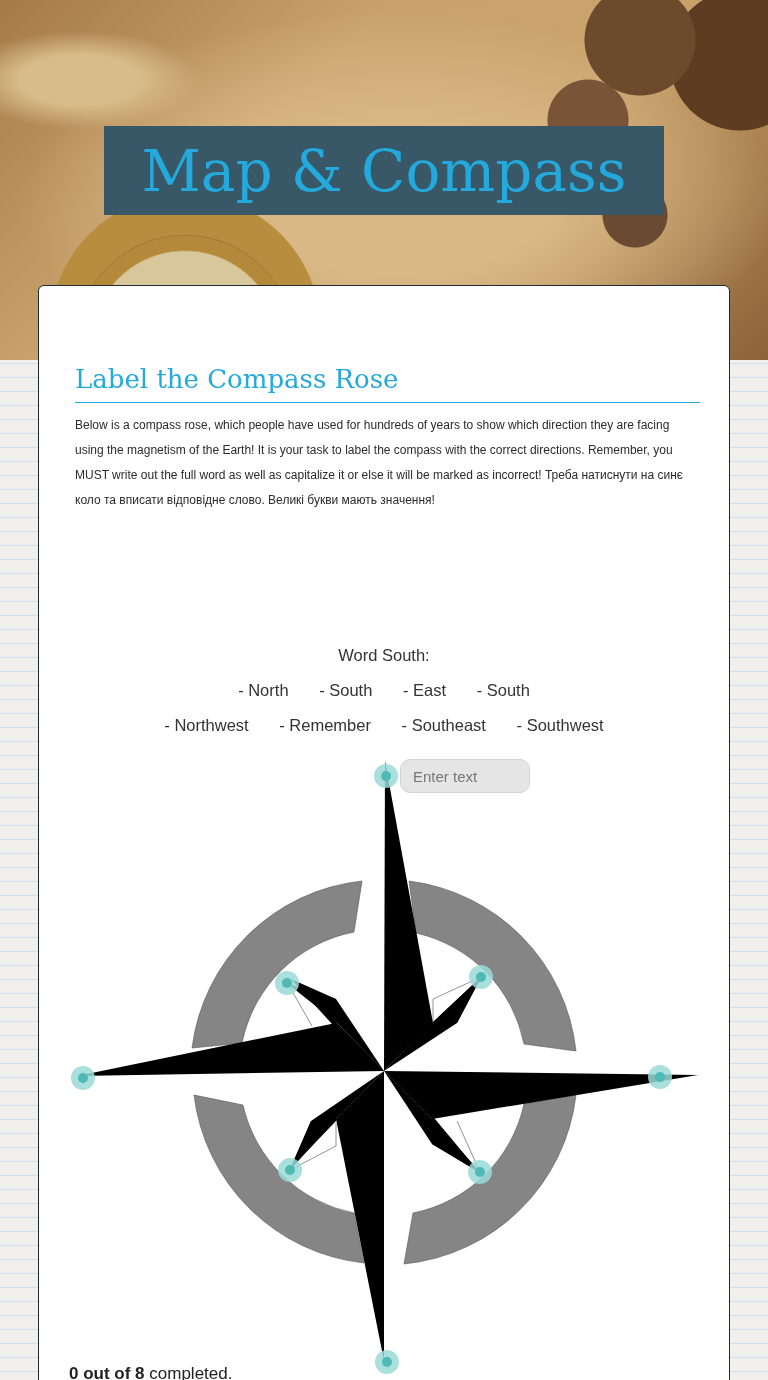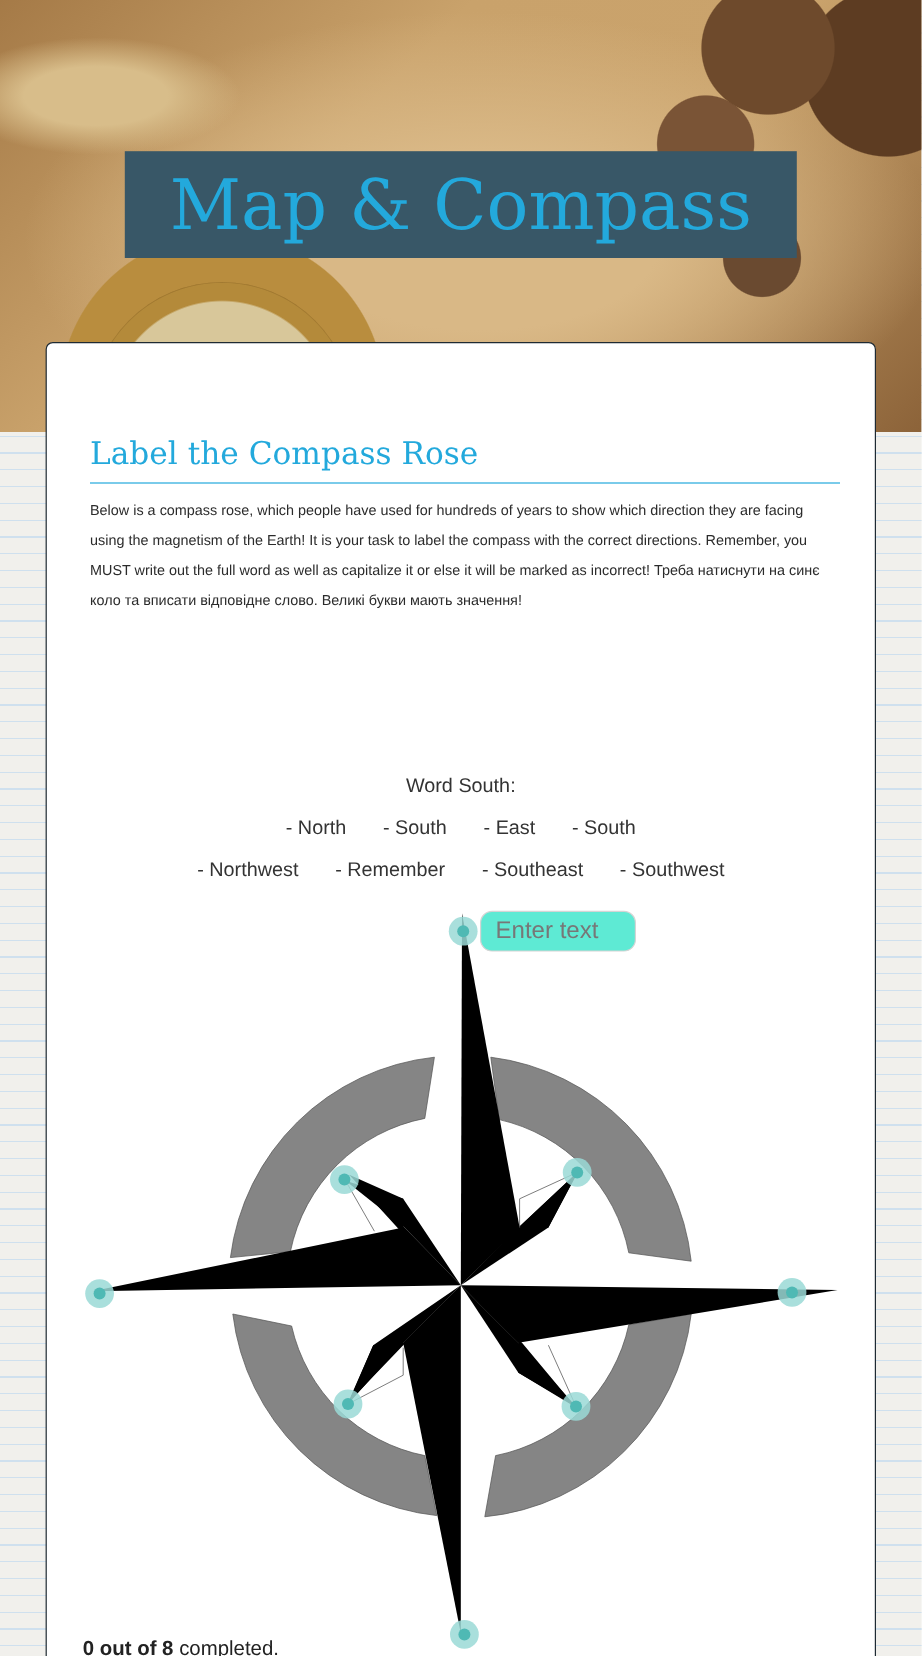--- a/index.html
+++ b/index.html
@@ -51,22 +51,22 @@
   .wordbank { position: absolute; left: 0; width: 690px; text-align: center; color: #333; font-size: 16.5px; font-family: "Liberation Sans", sans-serif; }
   .wb-title { top: 360px; }
   .wb-row1 { top: 395px; }
   .wb-row2 { top: 430px; }
   .wb-item { display: inline-block; margin: 0 13px; }
   .compass-svg { position: absolute; left: -38px; top: -285px; }
   .hotspot { cursor: pointer; }
   .text-input {
     position: absolute; left: 361px; top: 473px; width: 130px; height: 34px;
     border: 1px solid #d4d4d4; border-radius: 10px; box-sizing: border-box;
-    padding: 0 12px; font-size: 20px; color: #555; font-family: "Liberation Sans", sans-serif;
-    background: #5eead4; outline: none;
+    padding: 0 12px; font-size: 15px; color: #555; font-family: "Liberation Sans", sans-serif;
+    background: #e5e5e5; outline: none;
   }
   .text-input::placeholder { color: #777; }
   .progress {
     position: absolute; left: 30px; top: 1078px; font-size: 17px; color: #222; font-family: "Liberation Sans", sans-serif;
   }
   .progress b { font-weight: bold; }
 </style>
 </head>
 <body>
 

